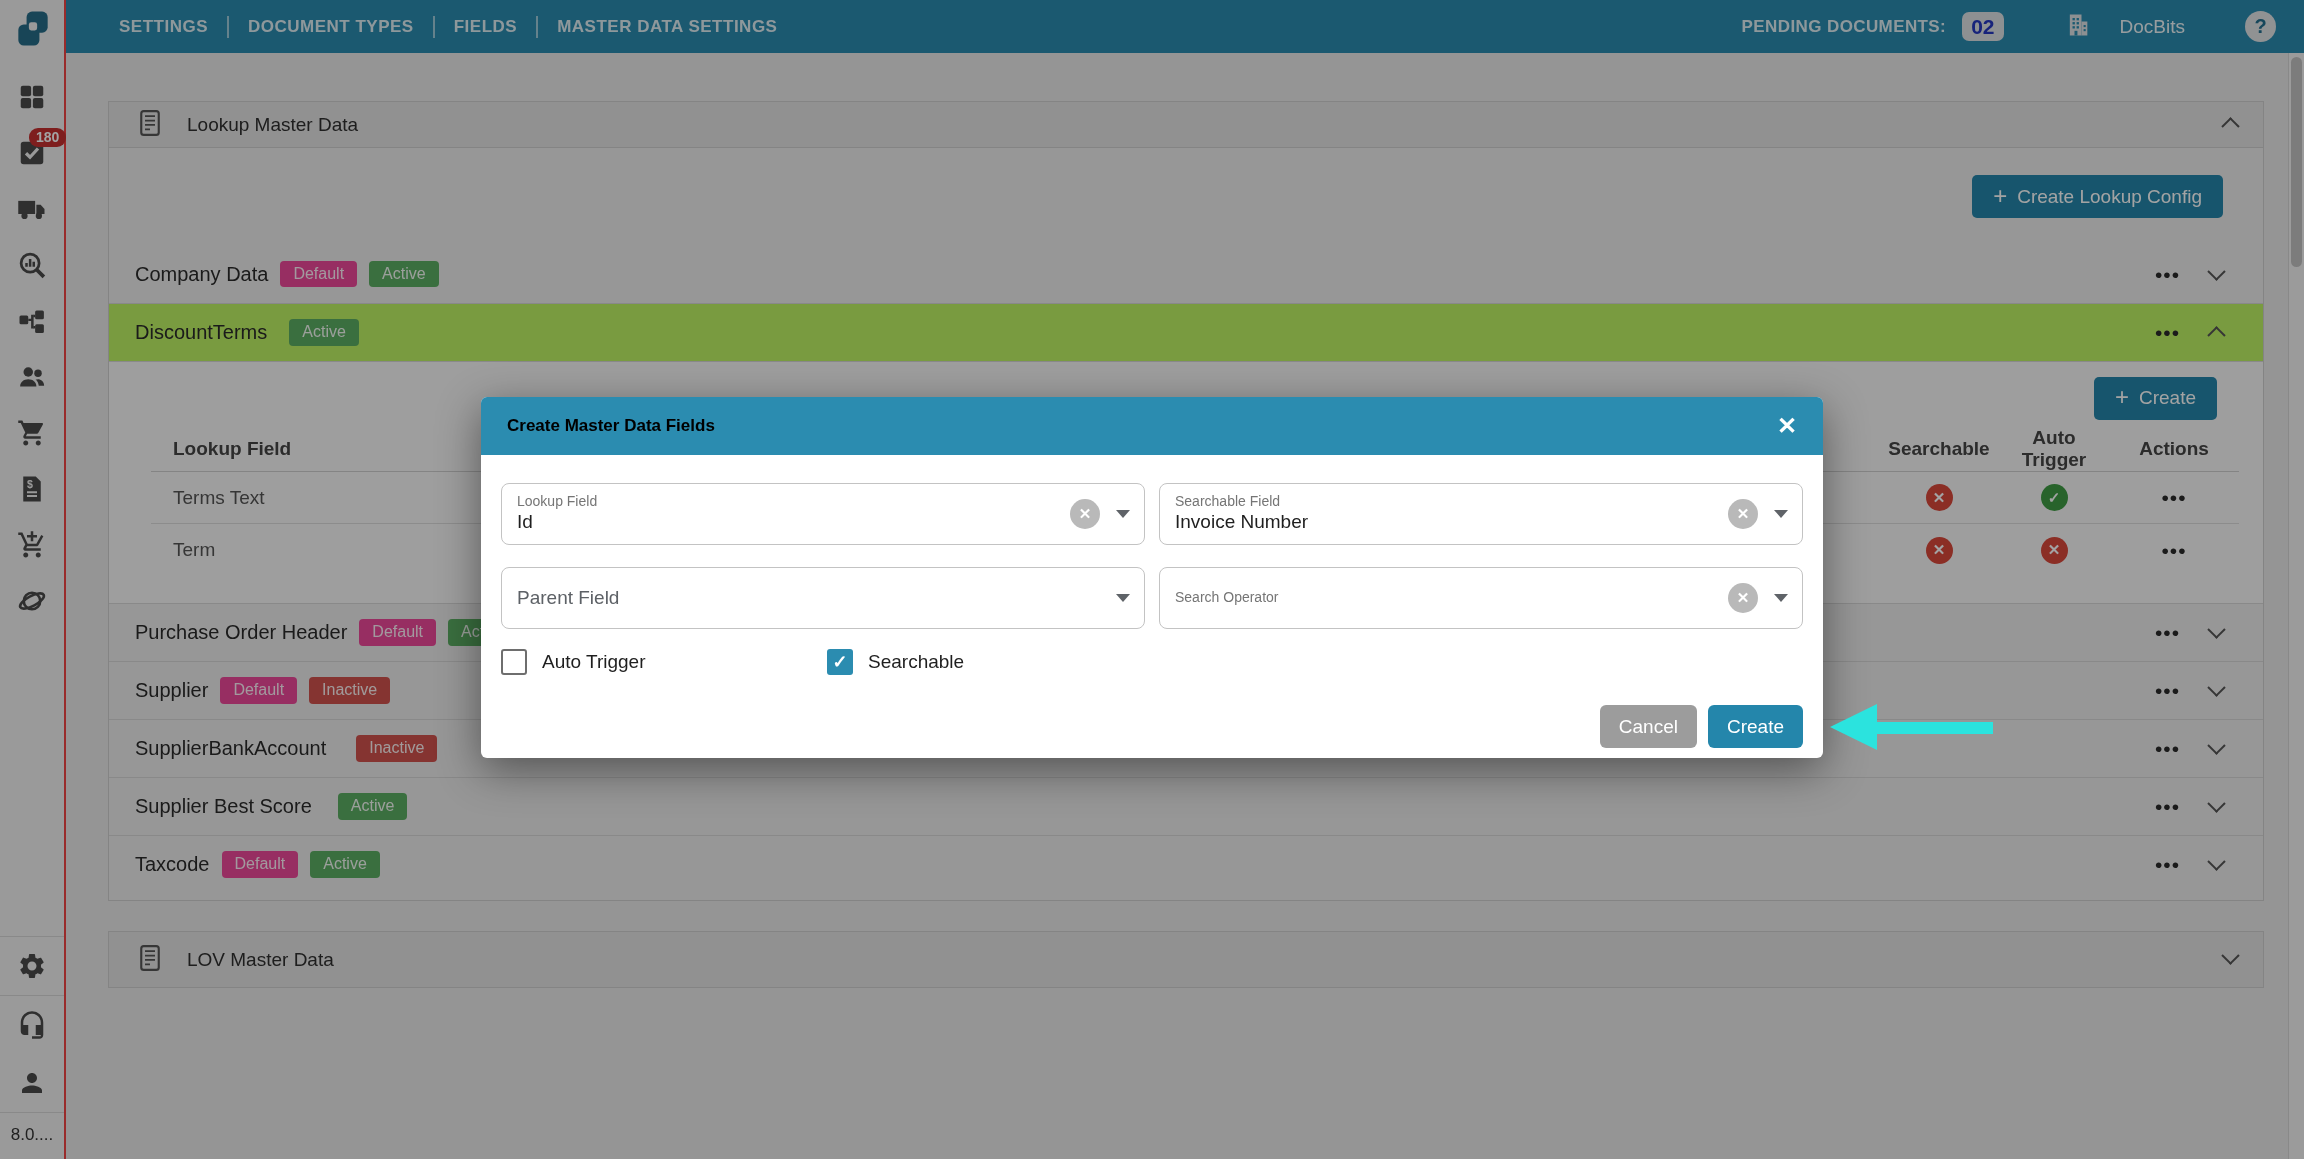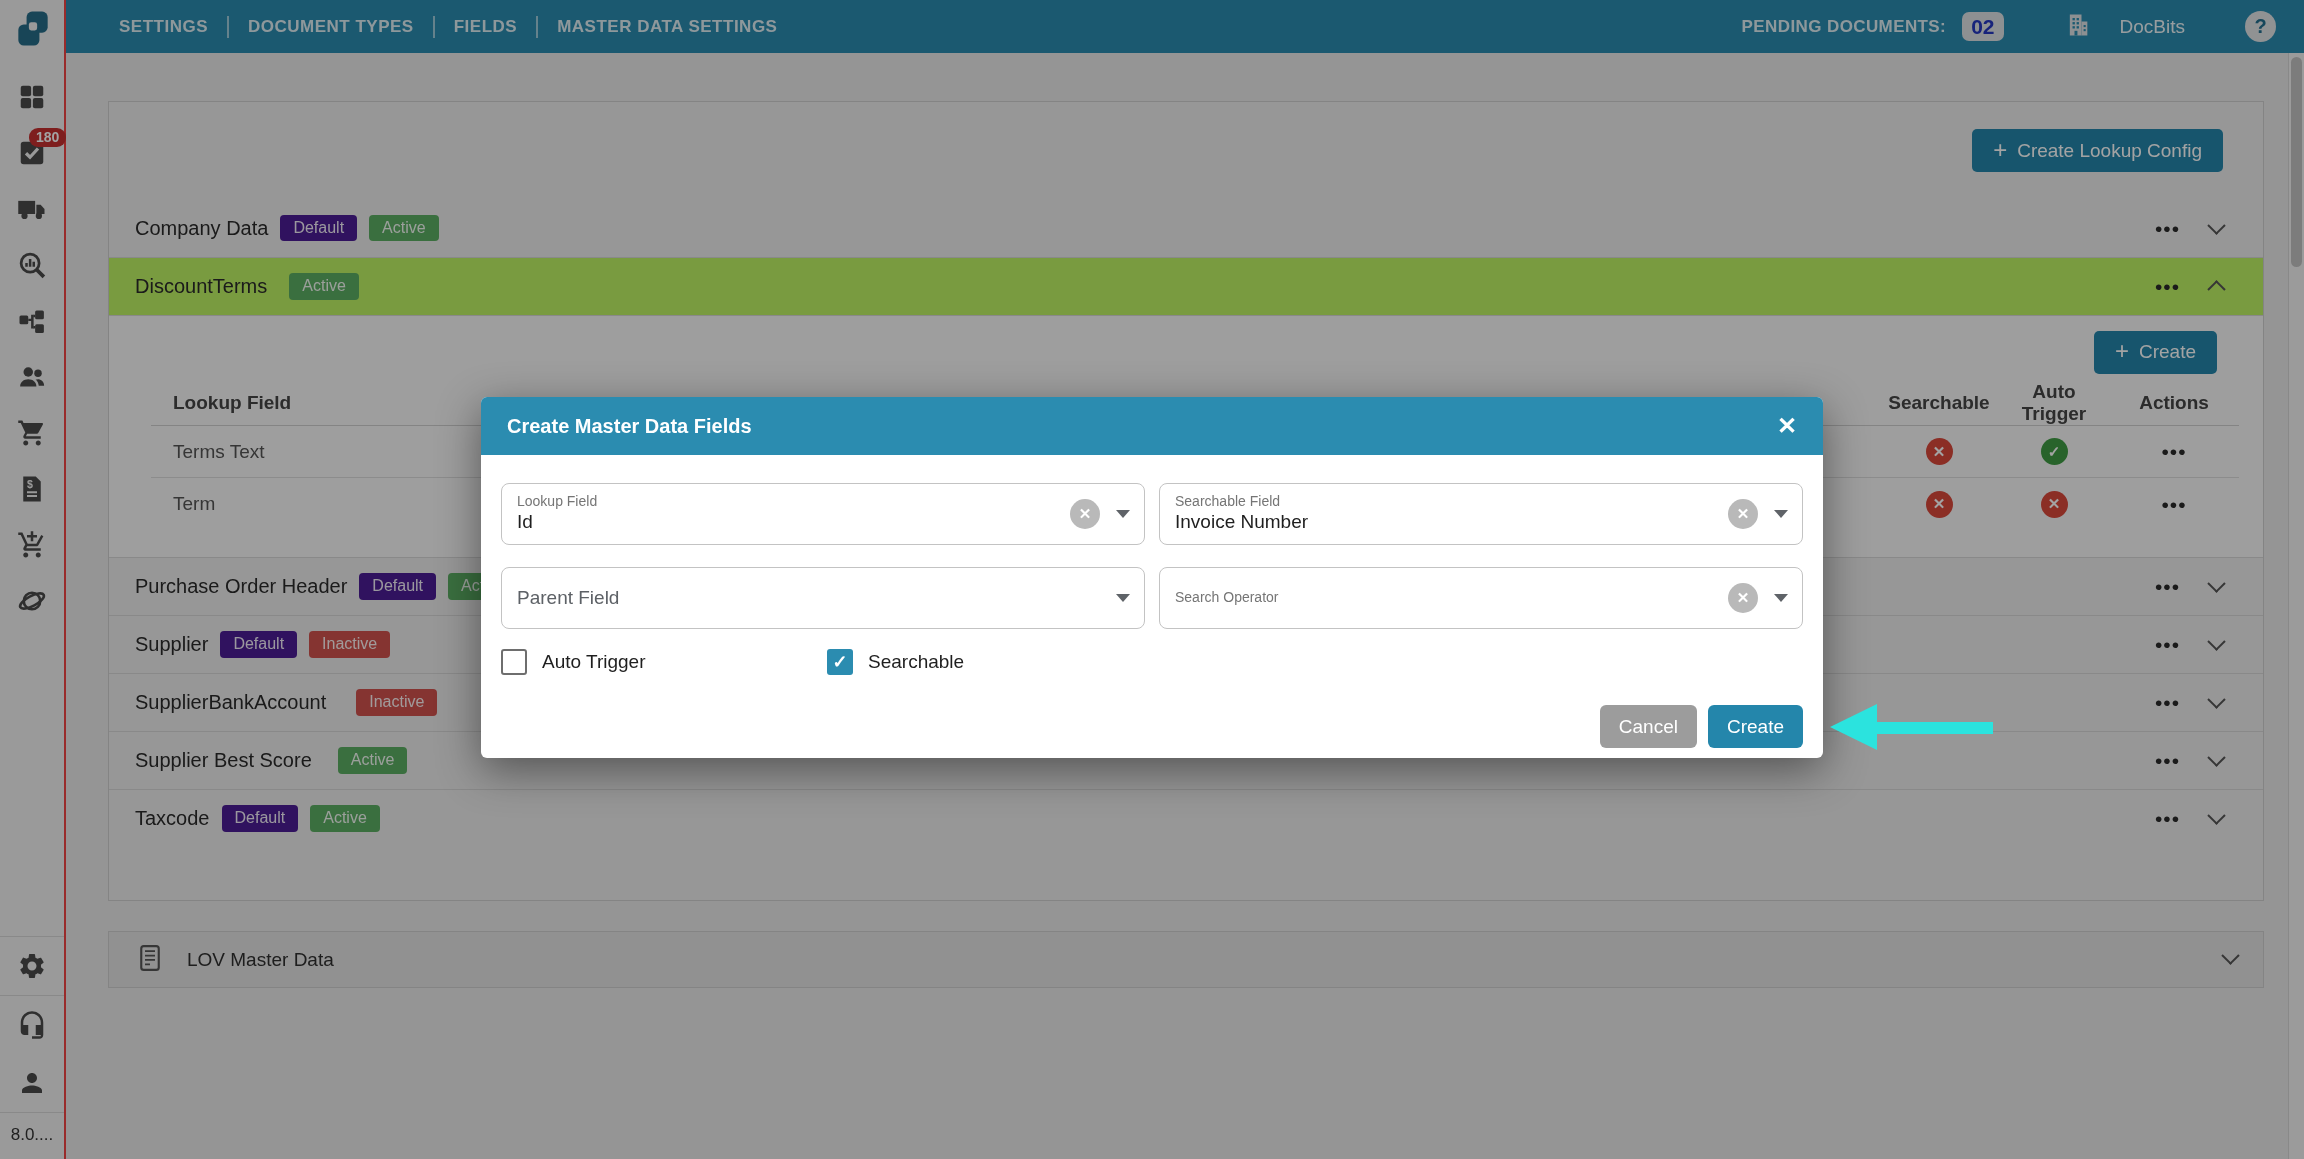--- a/index.html
+++ b/index.html
@@ -78,21 +78,21 @@
     display:inline-flex; align-items:center; gap:10px; cursor:pointer;
   }
   .btn-plus { font-size:24px; font-weight:400; line-height:1; margin-top:-2px; }
   .cfg-row { height:58px; display:flex; align-items:center; padding:0 40px 0 26px;
     border-top:1px solid #d6d6d6; cursor:pointer; }
   .cfg-row.first { border-top:none; }
   .cfg-row.selected { background:#bef264; }
   .cfg-name { font-size:20px; color:#2b2b2b; }
   .badge { margin-left:12px; font-size:16px; color:rgba(255,255,255,.92);
     padding:4px 13px; border-radius:4px; line-height:1.15; }
-  .b-default { background:#4c1d95; }
+  .b-default { background:#ec4899; }
   .b-active  { background:#5cae63; }
   .b-inactive{ background:#d0524e; }
   .row-right { margin-left:auto; display:flex; align-items:center; gap:30px; }
   .dots { font-size:21px; letter-spacing:1px; color:#2b2b2b; cursor:pointer; line-height:1; }
   
   .expanded { background:#f8f8f8; border-top:1px solid #d6d6d6; padding-top:8px; }
   .exp-create-row { height:56px; display:flex; align-items:center;
     justify-content:flex-end; padding-right:46px; }
   .ftable { margin:0 24px 0 42px; }
   .ft-row { display:flex; align-items:center; height:52px; border-bottom:1px solid #dcdcdc; }
@@ -105,21 +105,21 @@
   .status-circle { width:27px; height:27px; border-radius:50%; color:#fff;
     font-size:15px; font-weight:bold; display:flex; align-items:center; justify-content:center; }
   .st-no  { background:#d9483b; }
   .st-yes { background:#3f9c44; }
   
   .overlay { position:absolute; inset:0; background:rgba(0,0,0,.36); z-index:5; }
   .modal { position:absolute; left:481px; top:397px; width:1342px; height:361px;
     background:#fff; border-radius:6px; box-shadow:0 12px 44px rgba(0,0,0,.45); z-index:10; }
   .modal-header { height:58px; background:#2b8cb0; border-radius:6px 6px 0 0;
     display:flex; align-items:center; padding:0 26px; }
-  .modal-title { color:#ffffff; font-size:20px; font-weight:bold; }
+  .modal-title { color:#000000; font-size:17px; font-weight:bold; }
   .modal-close { margin-left:auto; color:#fff; font-size:24px; font-weight:bold;
     cursor:pointer; line-height:1; }
   .modal-body { padding:28px 20px 0; display:grid;
     grid-template-columns:1fr 1fr; column-gap:14px; row-gap:22px; }
   .field { position:relative; height:62px; border:1.5px solid #c3c3c3;
     border-radius:8px; padding:8px 110px 8px 15px; display:flex;
     flex-direction:column; justify-content:center; cursor:pointer; background:#fff; }
   .field-label { font-size:14px; color:#757575; line-height:1.25; }
   .field-value { font-size:19px; color:#1f1f1f; line-height:1.3; }
   .field-placeholder { font-size:19px; color:#5d6166; }
@@ -292,20 +292,30 @@
       <span class="side-div"></span>
       <span class="version">8.0....</span>
     </div>
   </div>
 
   <div class="scroll-strip">
     <span class="scroll-thumb"></span>
   </div>
 
   <div class="panel" id="lookup-panel">
+    <div class="panel-header">
+      <span>
+        <svg width="30" height="30" viewBox="0 0 24 24" fill="none" stroke="#555" stroke-width="1.7">
+          <rect x="5" y="2.5" width="14" height="19" rx="2"></rect>
+          <path d="M8 6.5h8M8 10h8M8 13.5h8M8 17h4" stroke-width="1.4"></path>
+        </svg>
+      </span>
+      <span class="panel-title">Lookup Master Data</span>
+      <span class="chev-wrap"><span class="chev up"></span></span>
+    </div>
 
     <div class="create-config-area">
       <button class="btn-teal">
         <span class="btn-plus">+</span>
         <span>Create Lookup Config</span>
       </button>
     </div>
 
     <div class="cfg-row first">
       <span class="cfg-name">Company Data</span>

